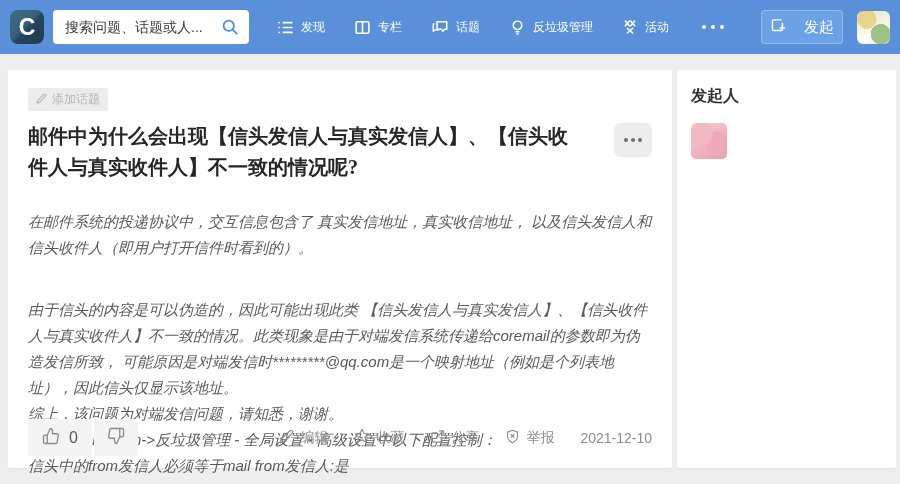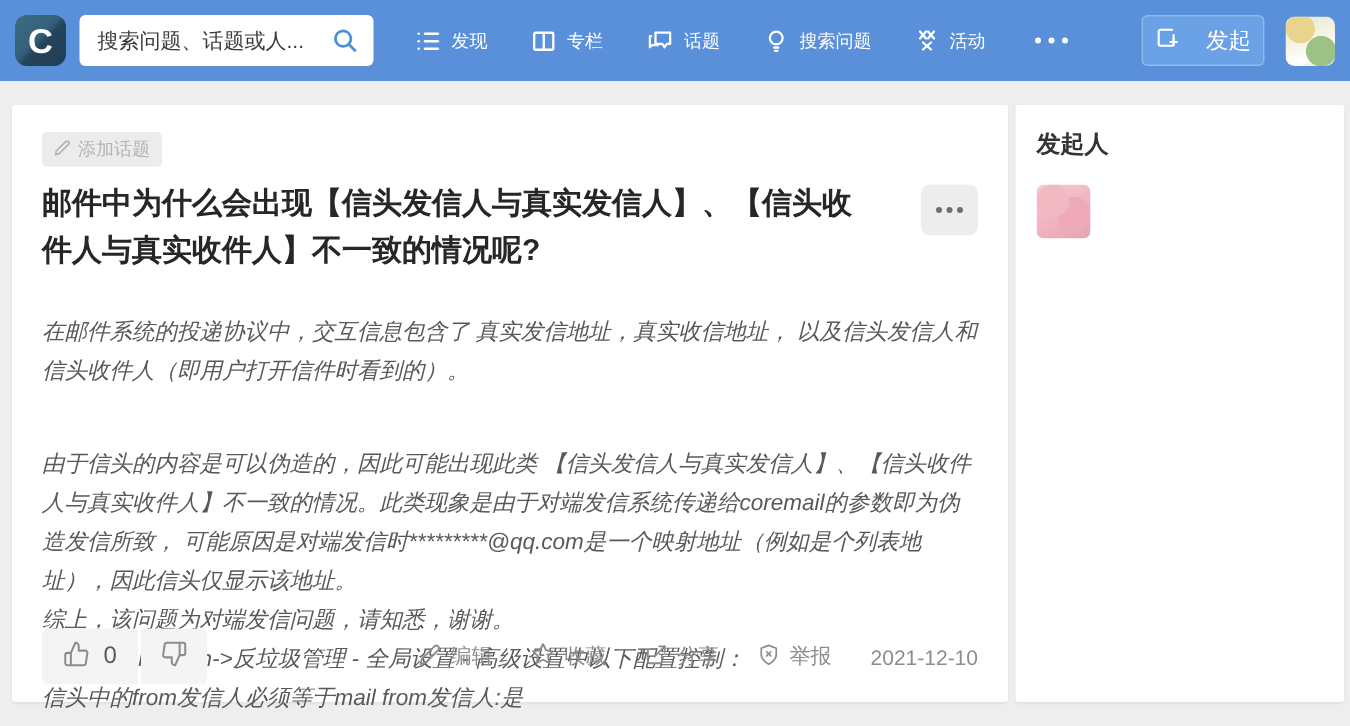--- a/index.html
+++ b/index.html
@@ -56,21 +56,21 @@
     background:#fff; border-radius:2px; height:398px;
     box-shadow:0 1px 2px rgba(0,0,0,0.05);
   }
   .main-card { flex:0 0 664px; padding:18px 20px; position:relative; }
   .side-card { flex:0 0 219px; margin-left:5px; padding:16px 16px 16px 14px; }
   
   .topic-badge {
     display:inline-flex; align-items:center; gap:5px; background:#ececec;
     color:#b3b3b3; font-size:12px; padding:3px 8px; border-radius:3px; cursor:pointer;text-align:center;
   }
-  .title-row { display:flex; margin-top:10px; }
+  .title-row { display:flex; margin-top:10px;font-family:Liberation Serif, serif; }
   .post-title {
     flex:1; font-size:20px; font-weight:bold; color:#262626; line-height:31px;
     padding-right:34px;
   }
   .more-btn {
     width:38px; height:34px; background:#ededed; border:none; border-radius:6px;
     display:flex; align-items:center; justify-content:center; gap:3px;
     cursor:pointer; flex:0 0 auto; margin-top:2px;
   }
   .more-btn i { width:4px; height:4px; border-radius:50%; background:#6e6e6e; display:block; }
@@ -169,21 +169,21 @@
       <span>话题</span>
     </div>
     <div class="nav-item">
       <span>
         <svg width="17" height="17" viewBox="0 0 24 24" fill="none" stroke="#fff" stroke-width="2.1" stroke-linecap="round">
           <circle cx="12" cy="9" r="6"></circle>
             <line x1="10" y1="18" x2="14" y2="18"></line>
             <line x1="10.8" y1="21" x2="13.2" y2="21"></line>
         </svg>
       </span>
-      <span>搜索问题</span>
+      <span>反垃圾管理</span>
     </div>
     <div class="nav-item">
       <span>
         <svg width="16" height="16" viewBox="0 0 24 24" fill="none" stroke="#fff" stroke-width="2.3" stroke-linecap="round">
           <line x1="5" y1="3" x2="11" y2="10"></line>
             <line x1="11" y1="3" x2="5" y2="10"></line>
           <line x1="13" y1="3" x2="19" y2="10"></line>
             <line x1="19" y1="3" x2="13" y2="10"></line>
           <line x1="8" y1="14" x2="16" y2="21"></line>
             <line x1="16" y1="14" x2="8" y2="21"></line>

